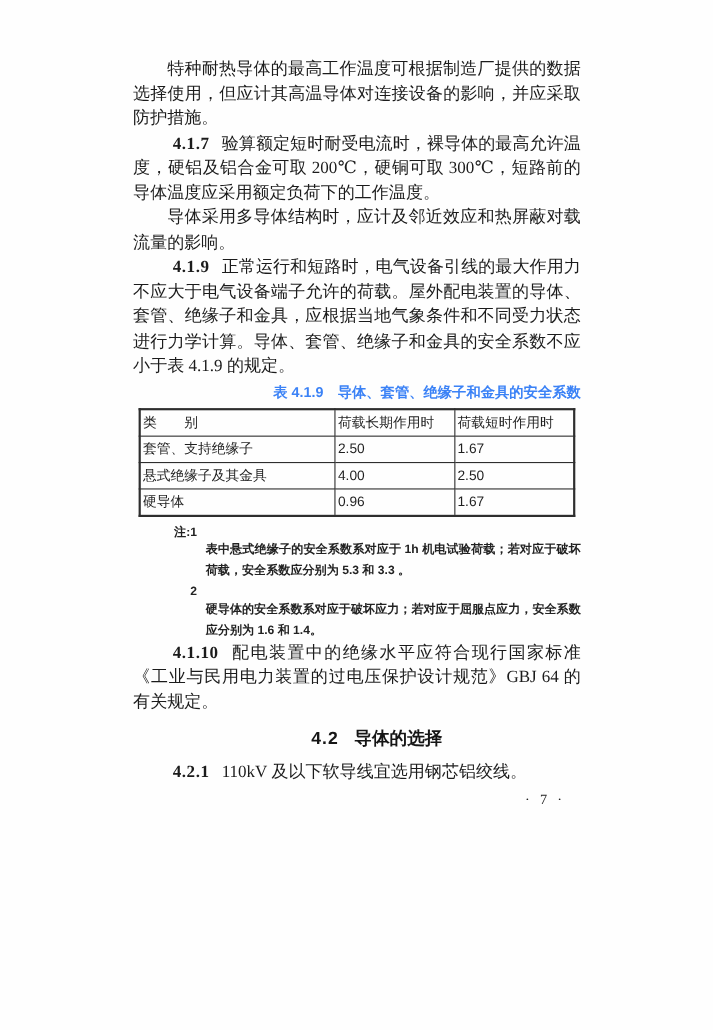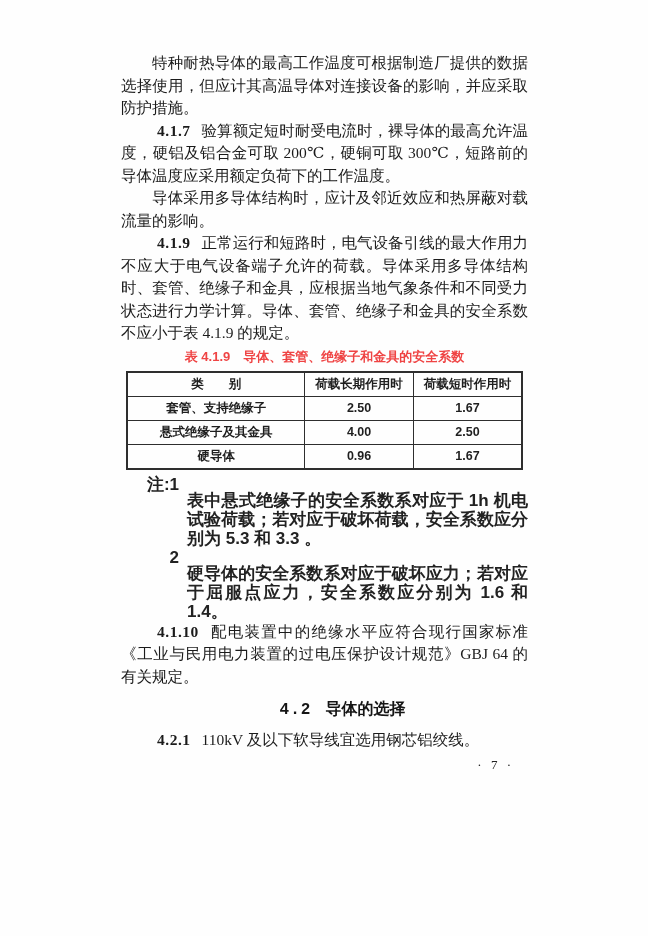--- a/index.html
+++ b/index.html
@@ -31,59 +31,59 @@
   p.indent { text-indent:2em; }
   .num {
     font-weight:bold;
     padding-right:11px;
     letter-spacing:0.5px;
     white-space:nowrap;
     margin-left:36px;
   }
   .table-caption {
     margin-top:3px;
-    text-align:center;
+    text-align:right;
     font-family:"Liberation Sans","DejaVu Sans",sans-serif;
     font-weight:bold;
     font-size:13px;
-    color:#ef4444;
+    color:#3b82f6;
   }
   table.safety {
     border-collapse:collapse;
     margin:5px 0 0 5px;
     width:397px;
     table-layout:fixed;
     font-family:"Liberation Sans","DejaVu Sans",sans-serif;
     border:2px solid #2e2e2e;
   }
   table.safety th, table.safety td {
     border:1px solid #2e2e2e;
     font-size:12.5px;
-    font-weight:bold;
-    text-align:center;
+    font-weight:normal;
+    text-align:left;
     padding:3px 2px;
     color:#1f1f1f;
   }
   .c1 { width:45%; } .c2 { width:27.5%; } .c3 { width:27.5%; }
   .notes {
     margin:5px 0 0 24px;
     font-family:"Liberation Sans","DejaVu Sans",sans-serif;
     font-weight:bold;
-    font-size:17px;
+    font-size:11px;
     line-height:19px;
     color:#222222;
   }
   .note { display:flex; }
   .note-marker { flex:none; width:34px; text-align:right; margin-right:8px; }
   .note-text { text-align:justify;margin-top:16px; }
   .clause-410 { margin-top:7px; }
   h2.section-heading {
     margin:11px 0 9px 0;
     text-align:center;
-    font-family:Liberation Mono, monospace;
+    font-family:Liberation Sans, sans-serif;
     font-size:16px;
     font-weight:bold;
     color:#151515;
   }
   h2.section-heading .num { padding-right:14px; letter-spacing:1px; }
   .clause-bottom { margin-top:5px; }
   .page-number {
     margin-top:5px;
     text-align:right;
     padding-right:14px;
@@ -105,21 +105,21 @@
     <p class="body">
       <span class="num">4.1.7</span><span>验算额定短时耐受电流时，裸导体的最高允许温度，硬铝及铝合金可取 200℃，硬铜可取 300℃，短路前的导体温度应采用额定负荷下的工作温度。</span>
     </p>
 
 
     <p class="body indent">
       <span>导体采用多导体结构时，应计及邻近效应和热屏蔽对载流量的影响。</span>
     </p>
 
     <p class="body">
-      <span class="num">4.1.9</span><span>正常运行和短路时，电气设备引线的最大作用力不应大于电气设备端子允许的荷载。导体采用多导体结构时、套管、绝缘子和金具，应根据当地气象条件和不同受力状态进行力学计算。导体、套管、绝缘子和金具的安全系数不应小于表 4.1.9 的规定。</span>
+      <span class="num">4.1.9</span><span>正常运行和短路时，电气设备引线的最大作用力不应大于电气设备端子允许的荷载。屋外配电装置的导体、套管、绝缘子和金具，应根据当地气象条件和不同受力状态进行力学计算。导体、套管、绝缘子和金具的安全系数不应小于表 4.1.9 的规定。</span>
     </p>
 
     <div class="table-caption">表 4.1.9　导体、套管、绝缘子和金具的安全系数</div>
 
     <table class="safety">
       <colgroup>
           <col class="c1">
           <col class="c2">
           <col class="c3">
         </colgroup>

